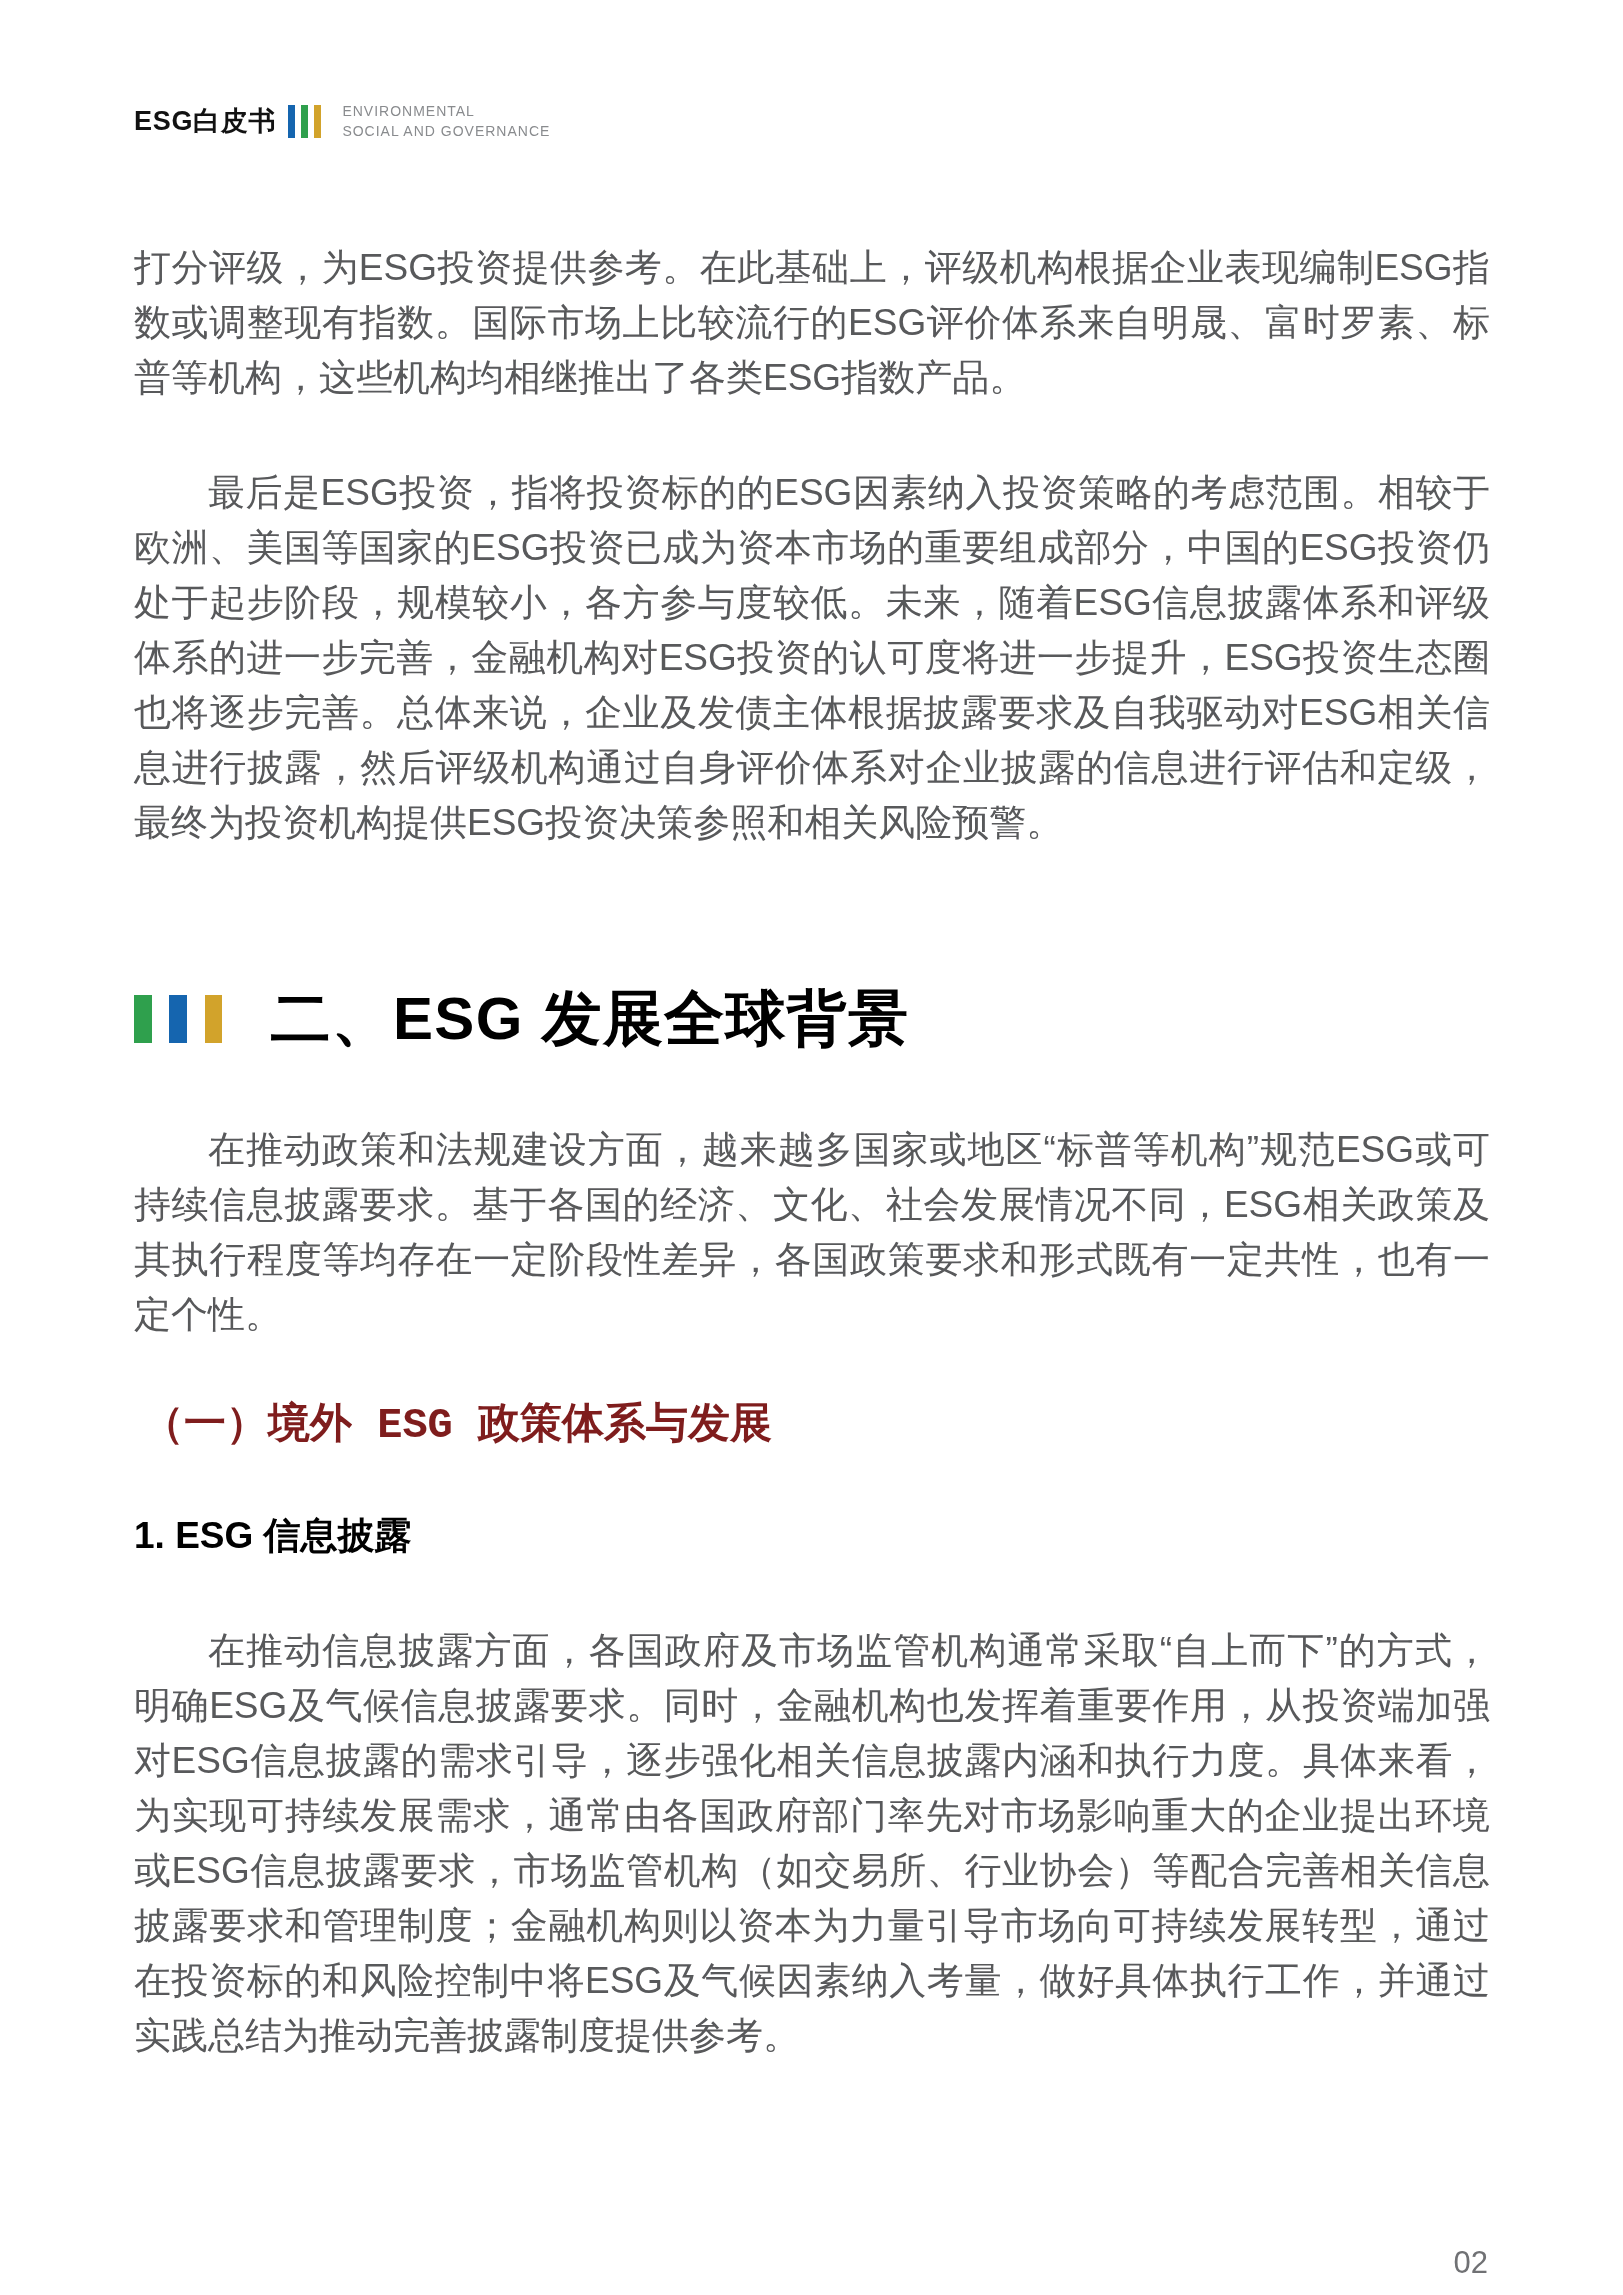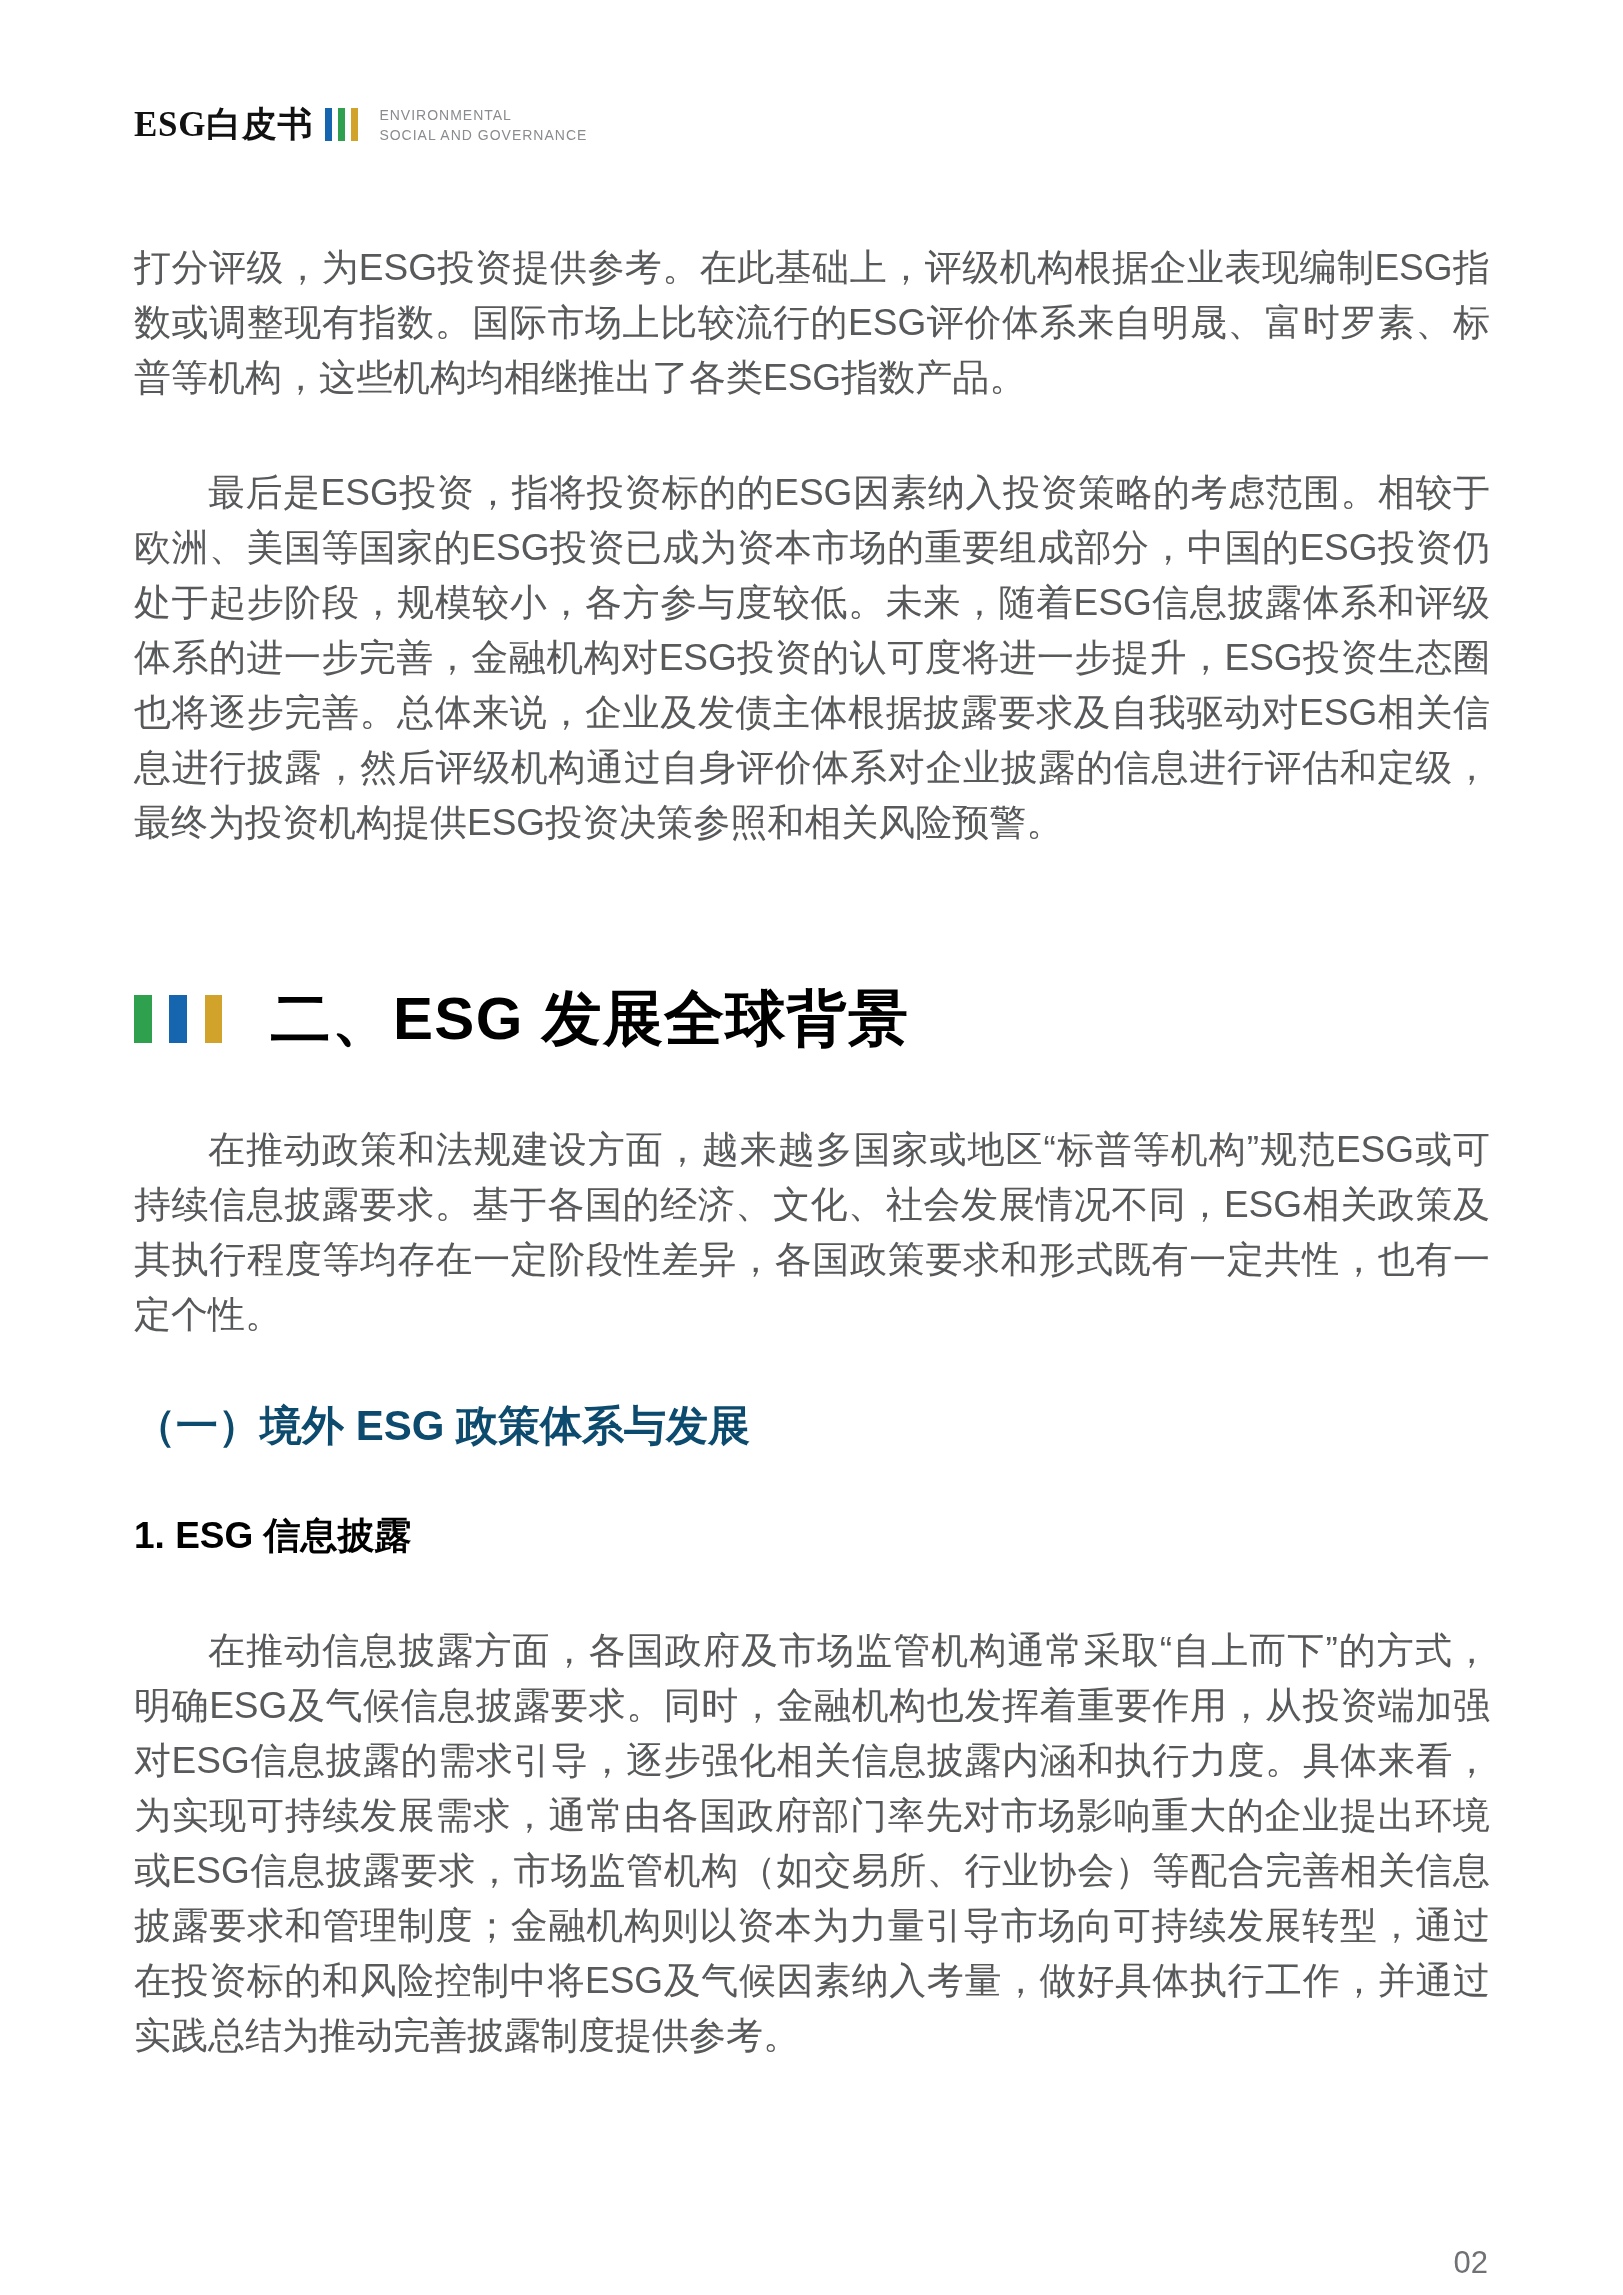--- a/index.html
+++ b/index.html
@@ -14,26 +14,25 @@
 
   
   .header {
     position: absolute;
     left: 134px;
     top: 101px;
     display: flex;
     align-items: center;
   }
   .logo-text {
-    font-size: 35px;
+    font-size: 27px;
     font-weight: bold;
     color: #121212;
     letter-spacing: 0.7px;
     white-space: nowrap;
-    font-family: Liberation Serif, serif;
   }
   .logo-bars {
     display: flex;
     gap: 5.9px;
     margin-left: 11.8px;
     margin-right: 21px;
     align-items: center;
   }
   .logo-bars .bar { width: 7.2px; height: 33px; }
   .bar-blue  { background: #1565af; }
@@ -79,23 +78,24 @@
     font-weight: bold;
     color: #000000;
     letter-spacing: 1.3px;
     line-height: 1.15;
     white-space: nowrap;
   }
 
   .sub-title {
     font-size: 42px;
     font-weight: bold;
-    color: #0c4a6e;
-    margin: 50px 0 65px 0;
+    color: #7f1d1d;
+    margin: 50px 0 65px 8px;
     line-height: 1.15;
+    font-family: Liberation Mono, monospace;
   }
   .sub-sub-title {
     font-size: 37px;
     font-weight: bold;
     color: #000000;
     margin: 0 0 65px 0;
     line-height: 1.15;
   }
 
   

